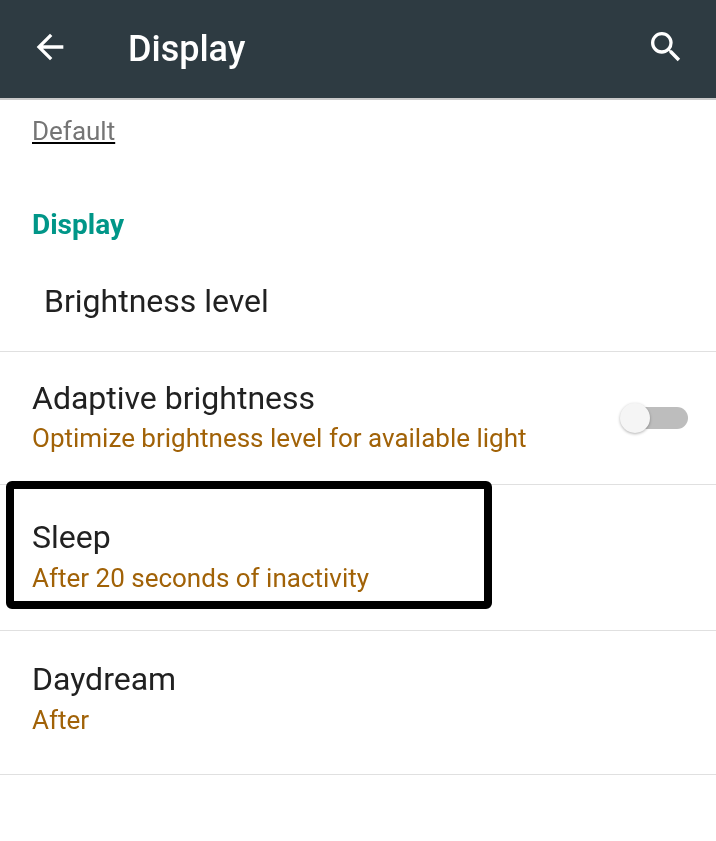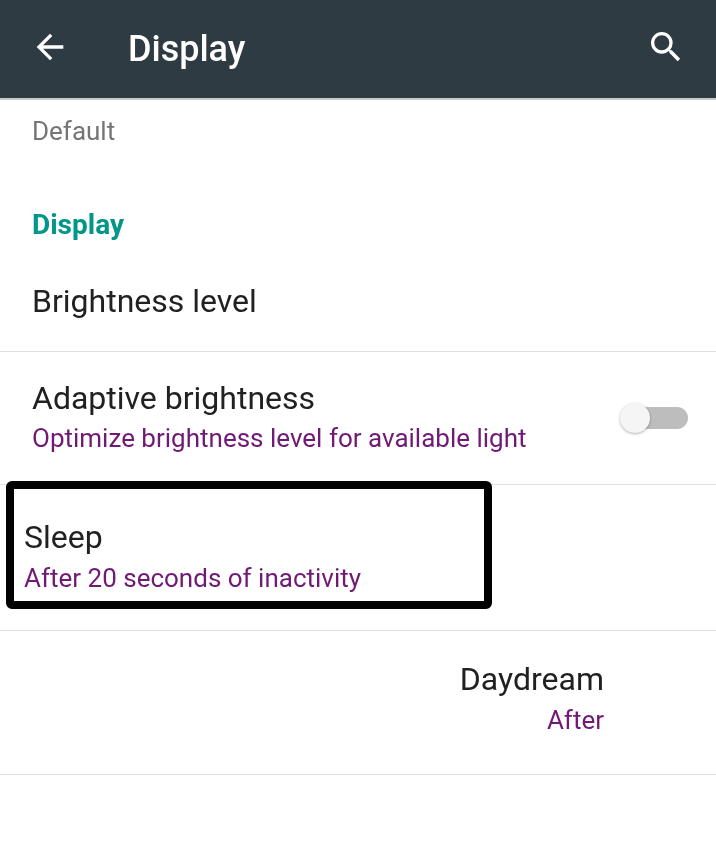--- a/index.html
+++ b/index.html
@@ -53,20 +53,21 @@
     .search-btn svg {
       width: 40px;
       height: 40px;
       fill: #fff;
     }
     .content {
       background: #fff;
     }
     .partial-item {
       padding: 16px 48px 30px 32px;
+      text-decoration: underline;
     }
     .partial-item .subtitle {
       color: #757575;
       font-size: 26px;
     }
     .section-header {
       color: #009688;
       font-size: 28px;
       font-weight: 700;
       padding: 32px 32px 12px 32px;
@@ -81,21 +82,21 @@
     .setting-item .text-block {
       flex: 1;
       padding-right: 80px;
     }
     .setting-item .title {
       color: #212121;
       font-size: 32px;
       line-height: 1.3;
     }
     .setting-item .subtitle {
-      color: #701a75;
+      color: #a16207;
       font-size: 26px;
       line-height: 1.35;
       margin-top: 2px;
     }
     .divider {
       height: 1px;
       background: #e0e0e0;
       margin: 0;
     }
     .toggle {
@@ -132,31 +133,30 @@
       position: absolute;
       border: 8px solid #000;
       border-radius: 6px;
       left: 6px;
       top: -4px;
       width: 486px;
       height: 128px;
       pointer-events: none;
     }
     .item-brightness {
-      padding: 28px 32px 28px 32px;
+      padding: 28px 32px 28px 44px;
     }
     .item-adaptive {
       padding: 26px 32px 28px 32px;
     }
     .item-sleep {
-      padding: 32px 32px 34px 24px;
+      padding: 32px 32px 34px 32px;
     }
     .item-daydream {
       padding: 28px 32px 36px 32px;
-      text-align: right;
     }
   </style>
 </head>
 <body>
 
 <div class="app-bar">
   <div class="back-btn">
     <span>
       <svg viewBox="0 0 24 24">
           <path d="M20 11H7.83l5.59-5.59L12 4l-8 8 8 8 1.41-1.41L7.83 13H20v-2z"></path>

